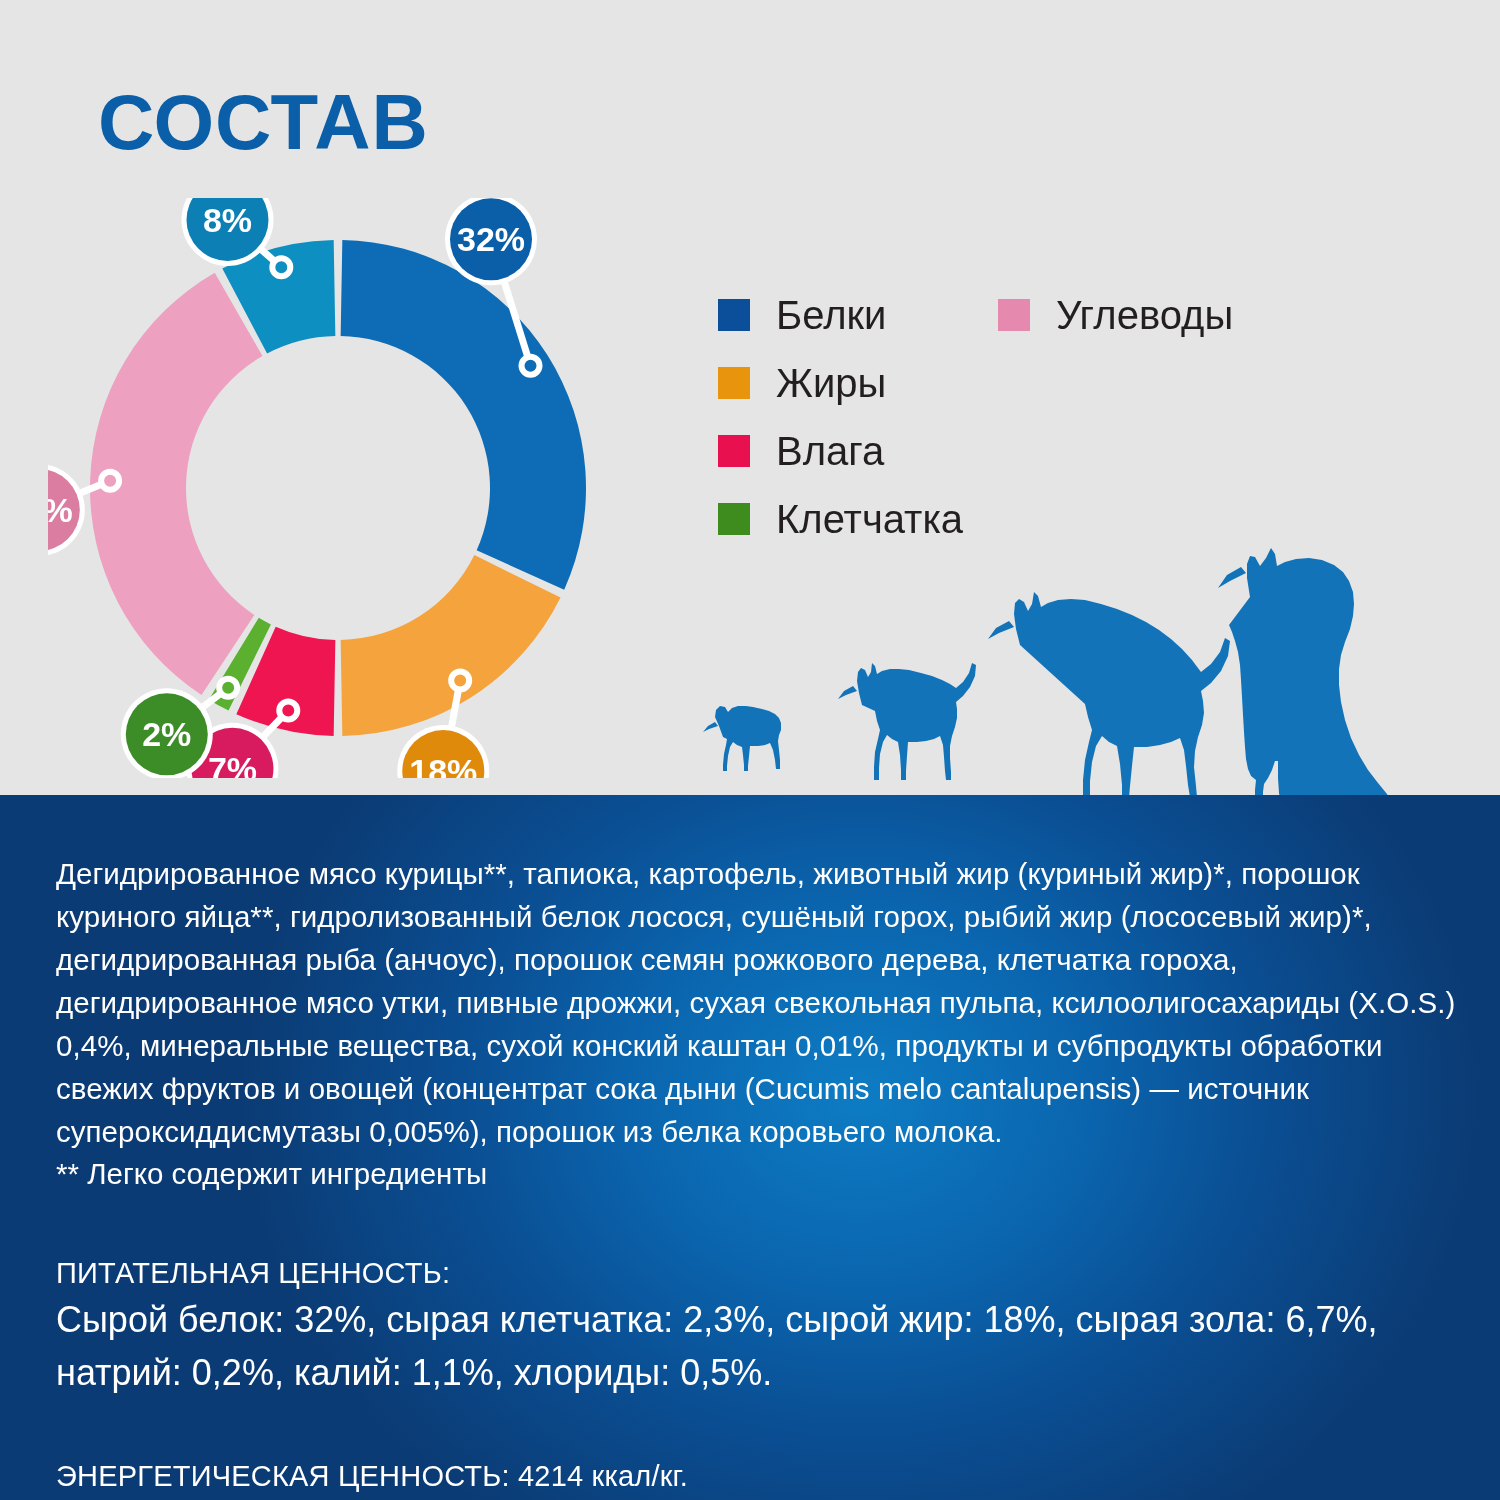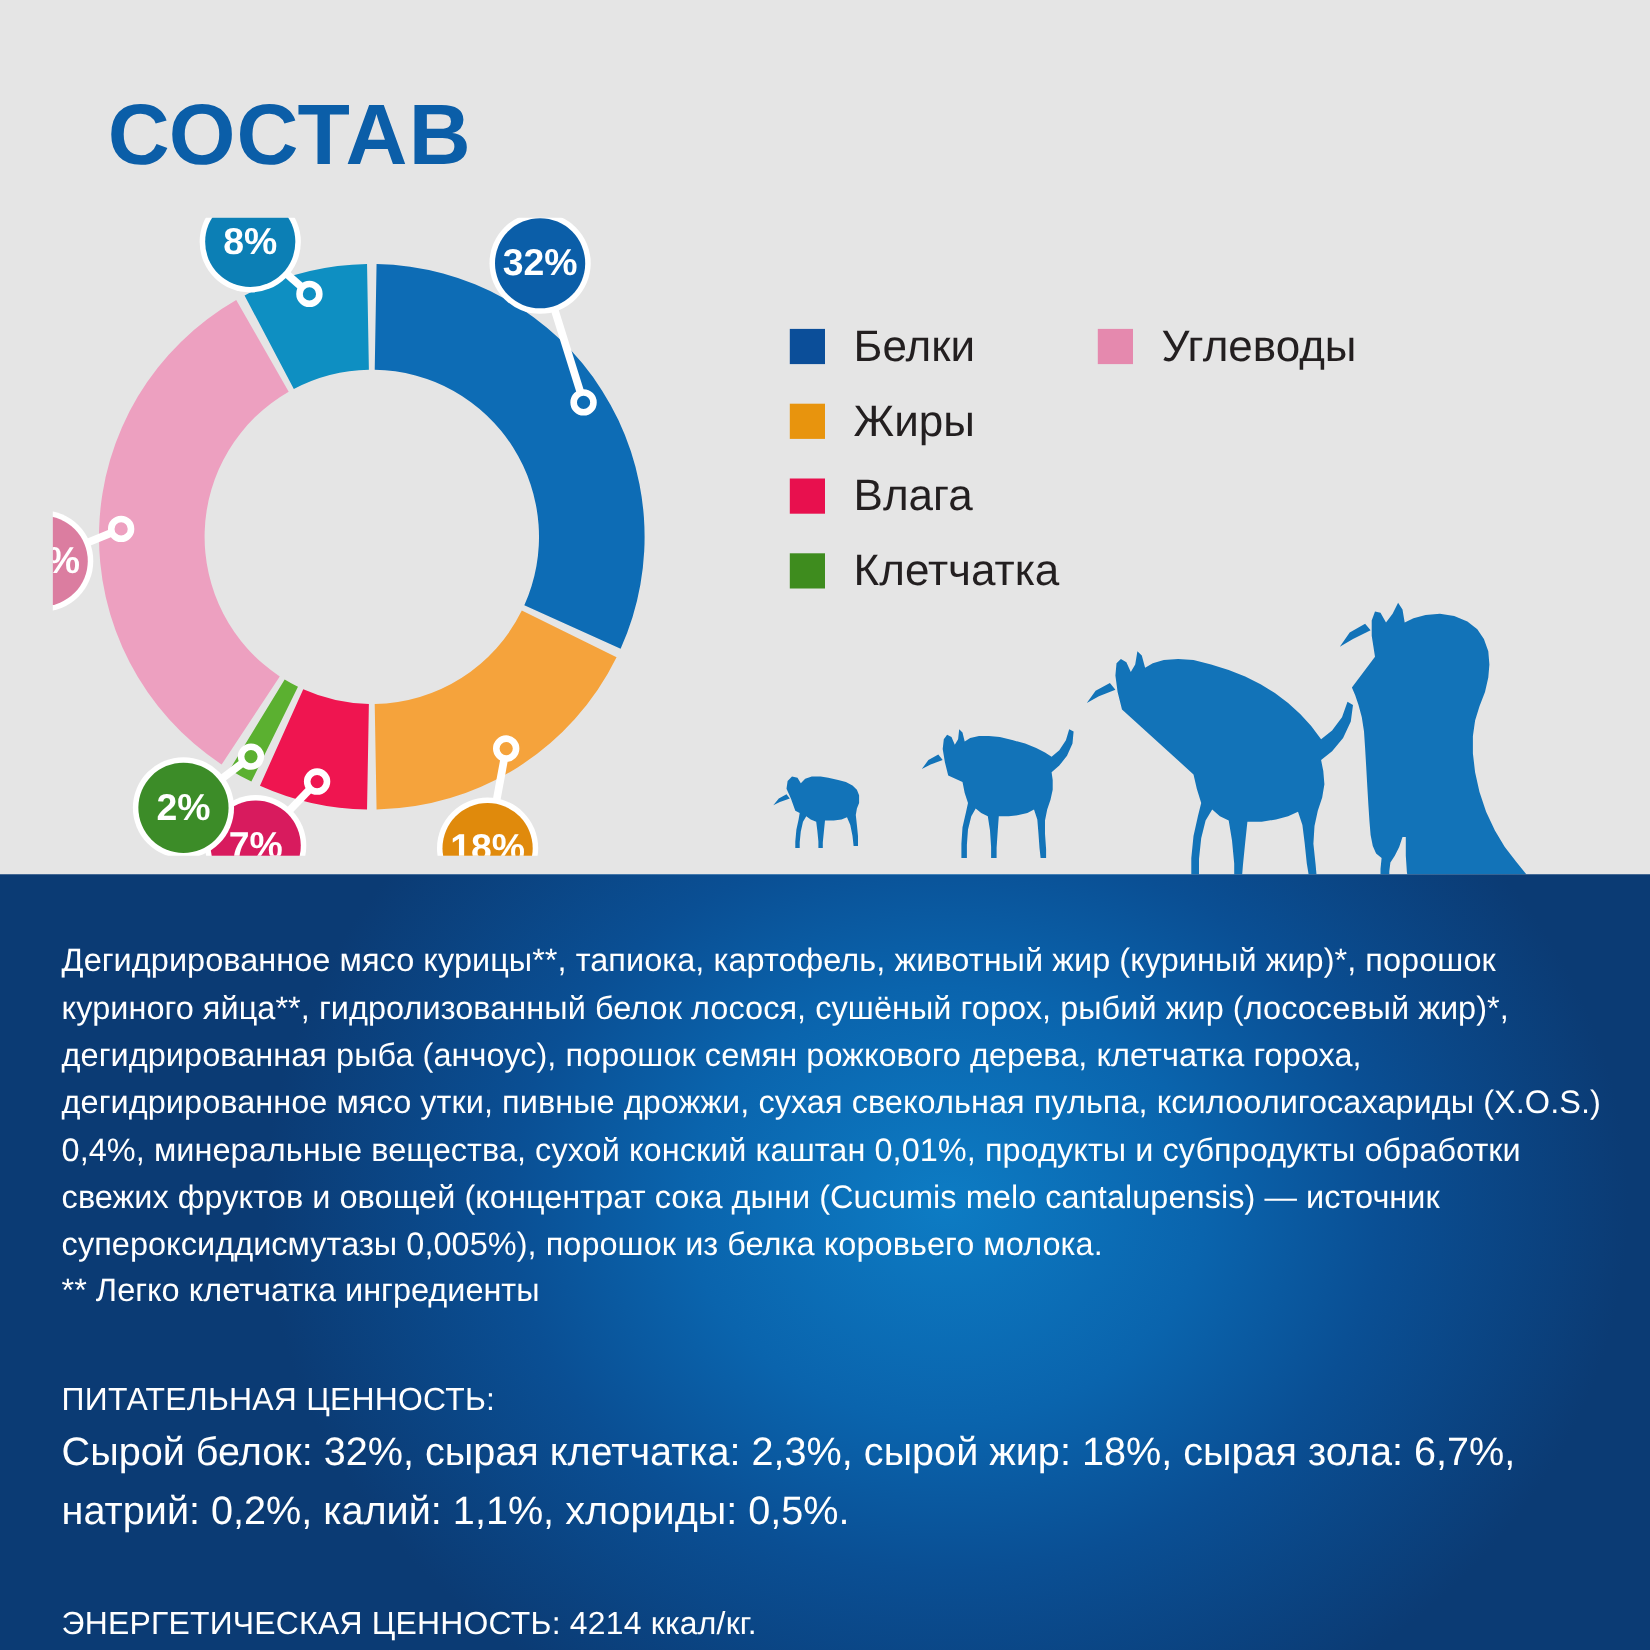--- a/index.html
+++ b/index.html
@@ -216,20 +216,20 @@
         <path d="M560 52 l-3 -19 l0 -14 l3 -8 l5 1 l5 9 l6 -8 l5 -10 l4 6 l2 12 l8 -4 l11 -3 l13 -1 l13 2 l12 5 l9 7 l6 9 l4 11 l1 12 l-1 12 l-3 13 l-5 13 l-4 13 l-2 14 l0 16 l2 17 l4 18 l6 18 l8 17 l9 15 l10 13 l9 11 l7 11 l4 11 l1 9 l-1 6 l-38 0 l-2 -6 l-5 -5 l-8 -3 l-10 -1 l-11 1 l-12 2 l-11 2 l-10 1 l-8 0 l-6 -1 l-4 -3 l-1 -4 l1 -4 l3 -3 l5 -2 l-2 -12 l-1 -15 l0 -17 l-3 0 l-3 9 l-4 8 l-4 6 l-1 8 l0 10 l1 9 l-8 0 l-1 -10 l0 -11 l1 -10 l-5 -4 l-3 -7 l-2 -10 l-1 -12 l-1 -15 l-1 -17 l-1 -18 l-1 -17 l-1 -15 l-2 -13 l-3 -11 l-3 -9 l-3 -7 Z
              M556 28 l-16 8 l-12 7 l9 -13 l14 -8 Z" fill="#1273B8"></path>
       </g>
     </svg>
   </div>
 </div>
 
 <div id="bottom-panel">
   <div id="bottom-inner">
     <div class="para">Дегидрированное мясо курицы**, тапиока, картофель, животный жир (куриный жир)*, порошок куриного яйца**, гидролизованный белок лосося, сушёный горох, рыбий жир (лососевый жир)*, дегидрированная рыба (анчоус), порошок семян рожкового дерева, клетчатка гороха, дегидрированное мясо утки, пивные дрожжи, сухая свекольная пульпа, ксилоолигосахариды (X.O.S.) 0,4%, минеральные вещества, сухой конский каштан 0,01%, продукты и субпродукты обработки свежих фруктов и овощей (концентрат сока дыни (Cucumis melo cantalupensis) — источник супероксиддисмутазы 0,005%), порошок из белка коровьего молока.</div>
-    <div class="note-line">** Легко клетчатка ингредиенты</div>
+    <div class="note-line">** Легко содержит ингредиенты</div>
     <div class="spacer-md"></div>
     <div class="block-head">ПИТАТЕЛЬНАЯ ЦЕННОСТЬ:</div>
     <div class="block-body">Сырой белок: 32%, сырая клетчатка: 2,3%, сырой жир: 18%, сырая зола: 6,7%, натрий: 0,2%, калий: 1,1%, хлориды: 0,5%.</div>
     <div class="spacer-md"></div>
     <div class="block-head">ЭНЕРГЕТИЧЕСКАЯ ЦЕННОСТЬ: 4214 ккал/кг.</div>
   </div>
 </div>
 
 </body></html>

